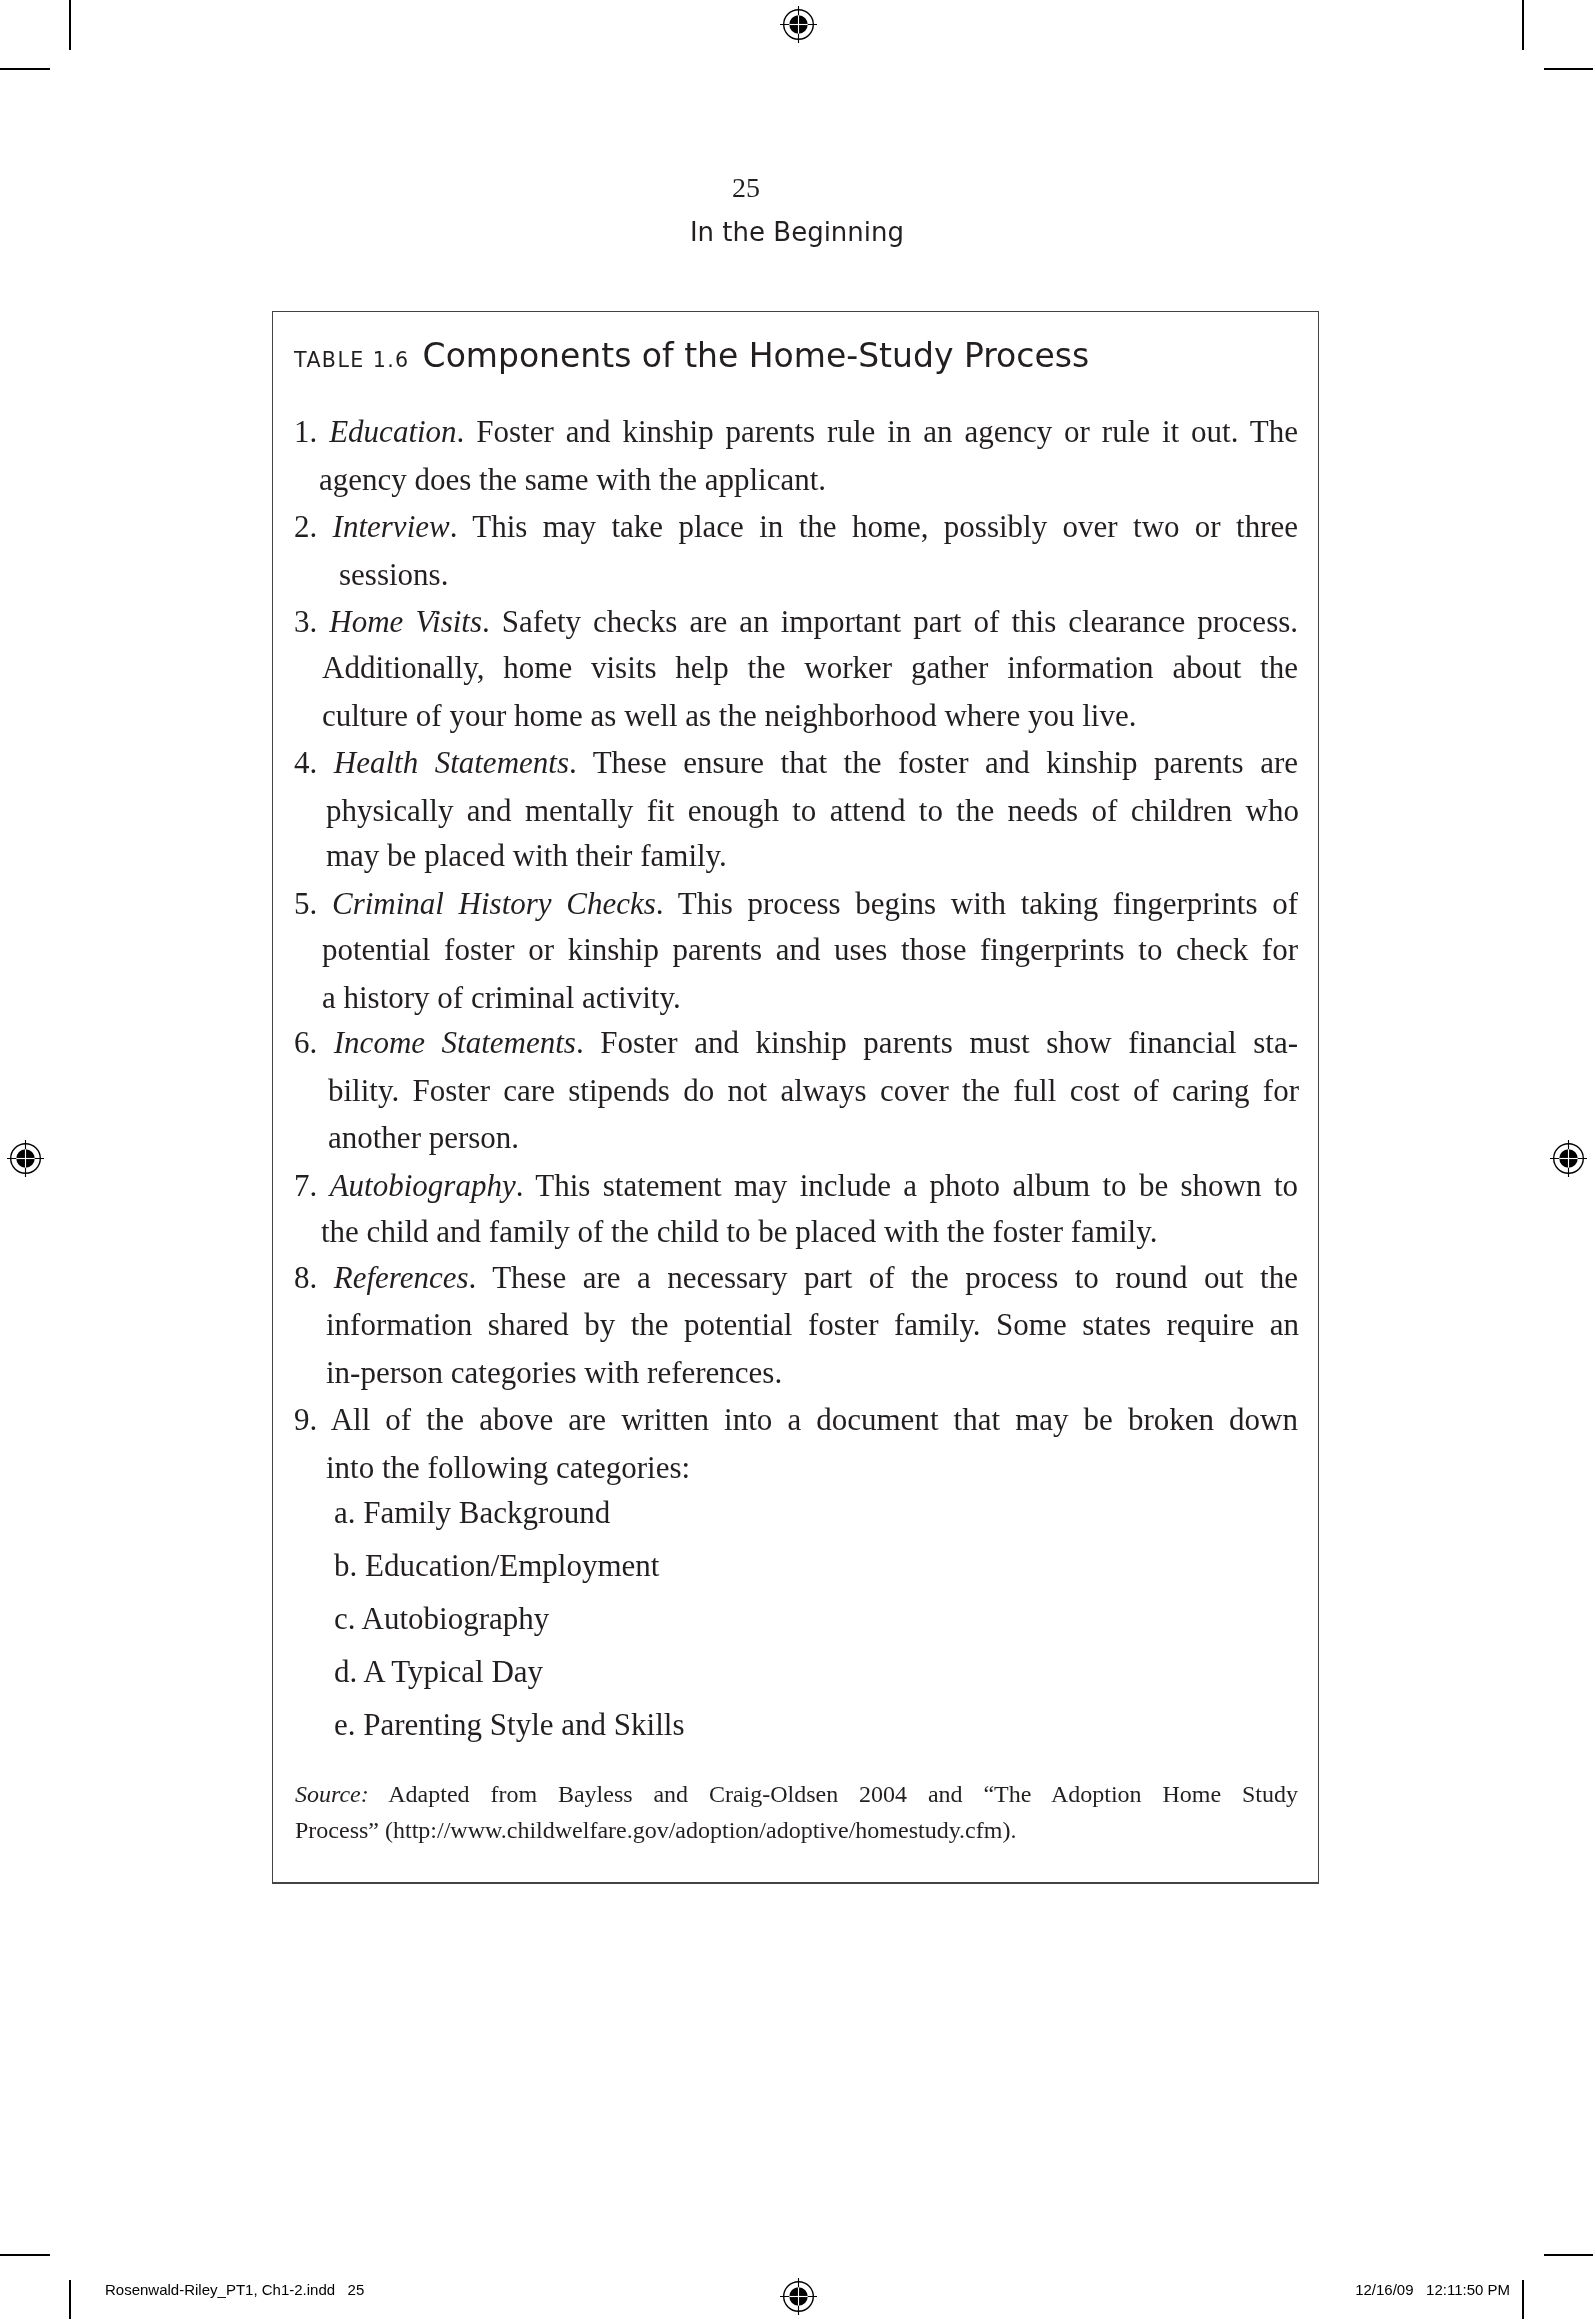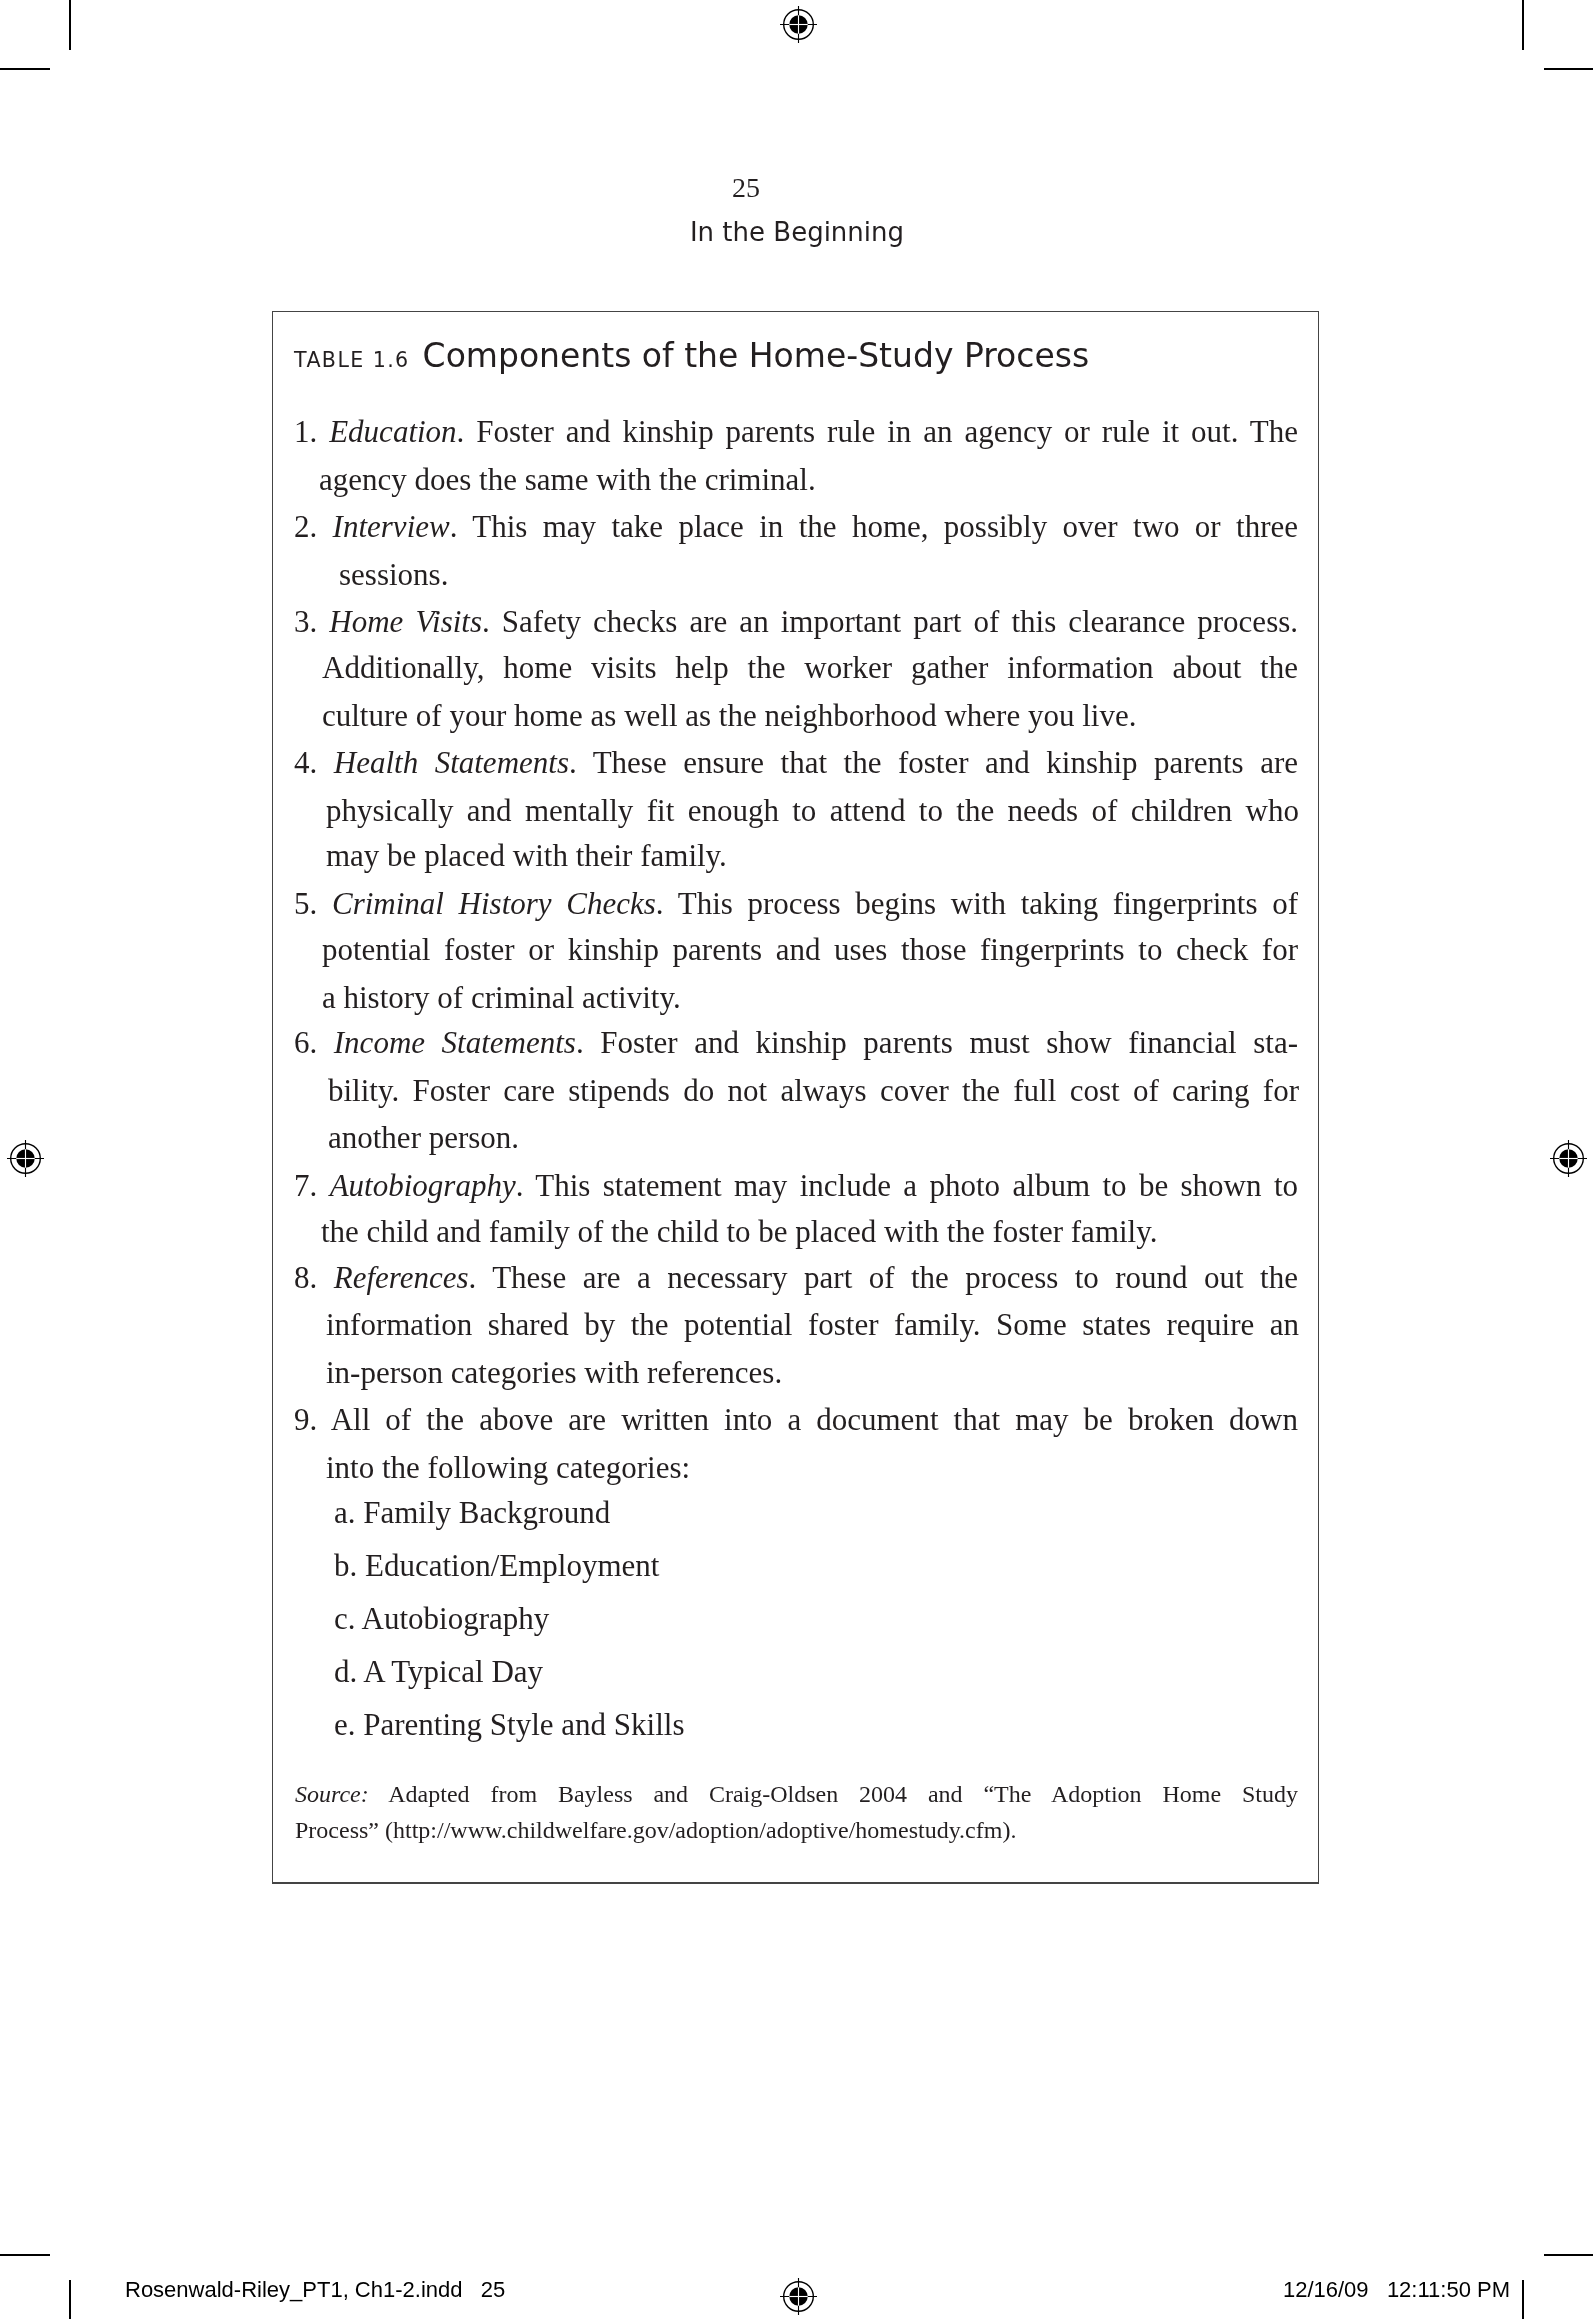--- a/index.html
+++ b/index.html
@@ -6,21 +6,21 @@
   body { width: 1594px; height: 2320px; position: relative; overflow: hidden; color: #231f20; }
   .abs { position: absolute; white-space: nowrap; }
   .line { position: absolute; height: 41px; line-height: 41px; font-family: "Liberation Serif", "DejaVu Serif", serif; font-size: 31px; color: #231f20; white-space: nowrap; }
   .just { text-align: justify; text-align-last: justify; white-space: normal; overflow: hidden; }
   .line i { font-style: italic; }
   .sans { font-family: "DejaVu Sans", "Liberation Sans", sans-serif; }
   .crop { position: absolute; background: #000; }
   .reg { position: absolute; width: 37px; height: 37px; }
   .box { position: absolute; left: 272px; top: 311px; width: 1047px; height: 1573px; border: 1.9px solid #444; box-sizing: border-box; border-top-width: 1.9px; border-bottom-width: 2.8px; }
   .src { font-size: 24px; height: 32px; line-height: 32px; }
-  .footer { font-family: "Liberation Sans", sans-serif; font-size: 22px; color: #000; position: absolute; top: 2277px; line-height: 26px; white-space: pre; margin-left: 20px; }
+  .footer { font-family: "Liberation Sans", sans-serif; font-size: 15px; color: #000; position: absolute; top: 2277px; line-height: 26px; white-space: pre; }
 </style>
 </head>
 <body>
 
 <div class="crop" style="left:69px; top:0; width:1.9px; height:50px;"></div>
 <div class="crop" style="left:0; top:68px; width:50px; height:1.9px;"></div>
 <div class="crop" style="left:1522px; top:0; width:1.9px; height:50px;"></div>
 <div class="crop" style="left:1544px; top:68px; width:50px; height:1.9px;"></div>
 <div class="crop" style="left:0; top:2254px; width:50px; height:1.9px;"></div>
 <div class="crop" style="left:69px; top:2280px; width:1.9px; height:40px;"></div>
@@ -65,21 +65,21 @@
 
 <div class="box"></div>
 
 <div class="abs sans" style="left:294px; top:337px; line-height:37px; color:#231f20;">
   <span style="font-size:20.6px; letter-spacing:1.4px;">TABLE 1.6</span><span style="display:inline-block;width:13px;"></span><span style="font-size:33px;">Components of the Home-Study Process</span>
 </div>
 
 <div class="line just" style="left:294px; top:411px; width:1004px;">
   <span>1.</span> <i>Education</i>. <span>Foster and kinship parents rule in an agency or rule it out. The</span>
 </div>
-<div class="line" style="left:319px; top:459px;">agency does the same with the criminal.</div>
+<div class="line" style="left:319px; top:459px;">agency does the same with the applicant.</div>
 
 <div class="line just" style="left:294px; top:506px; width:1004px;">
   <span>2.</span> <i>Interview</i>. <span>This may take place in the home, possibly over two or three</span>
 </div>
 <div class="line" style="left:339px; top:554px;">sessions.</div>
 
 <div class="line just" style="left:294px; top:601px; width:1004px;">
   <span>3.</span> <i>Home Visits</i>. <span>Safety checks are an important part of this clearance process.</span>
 </div>
 <div class="line just" style="left:322px; top:647px; width:976px;">Additionally, home visits help the worker gather information about the</div>

